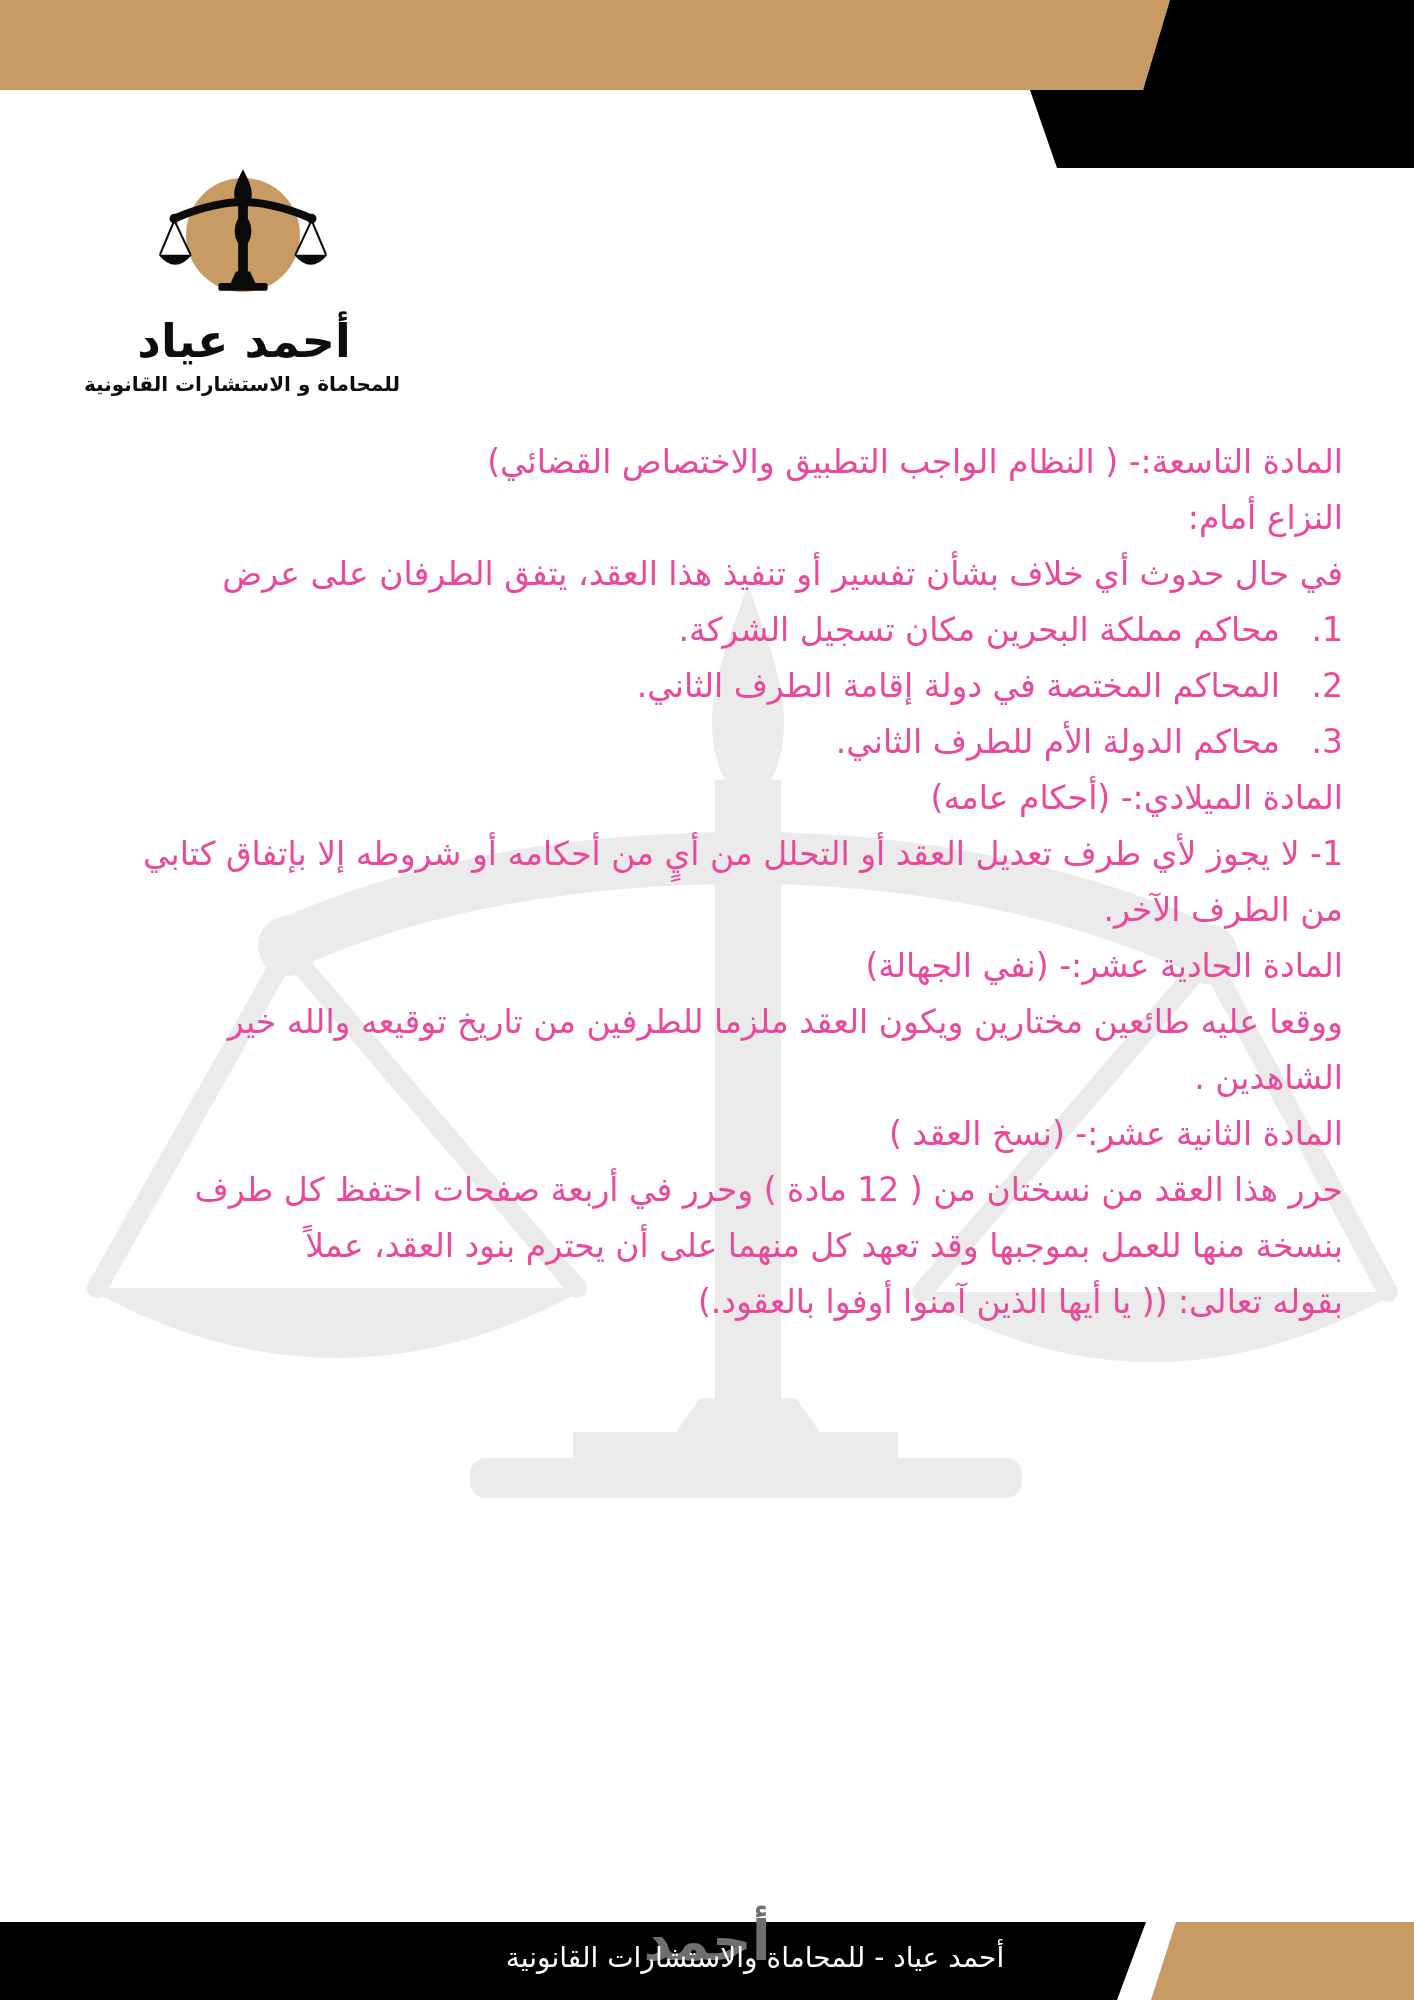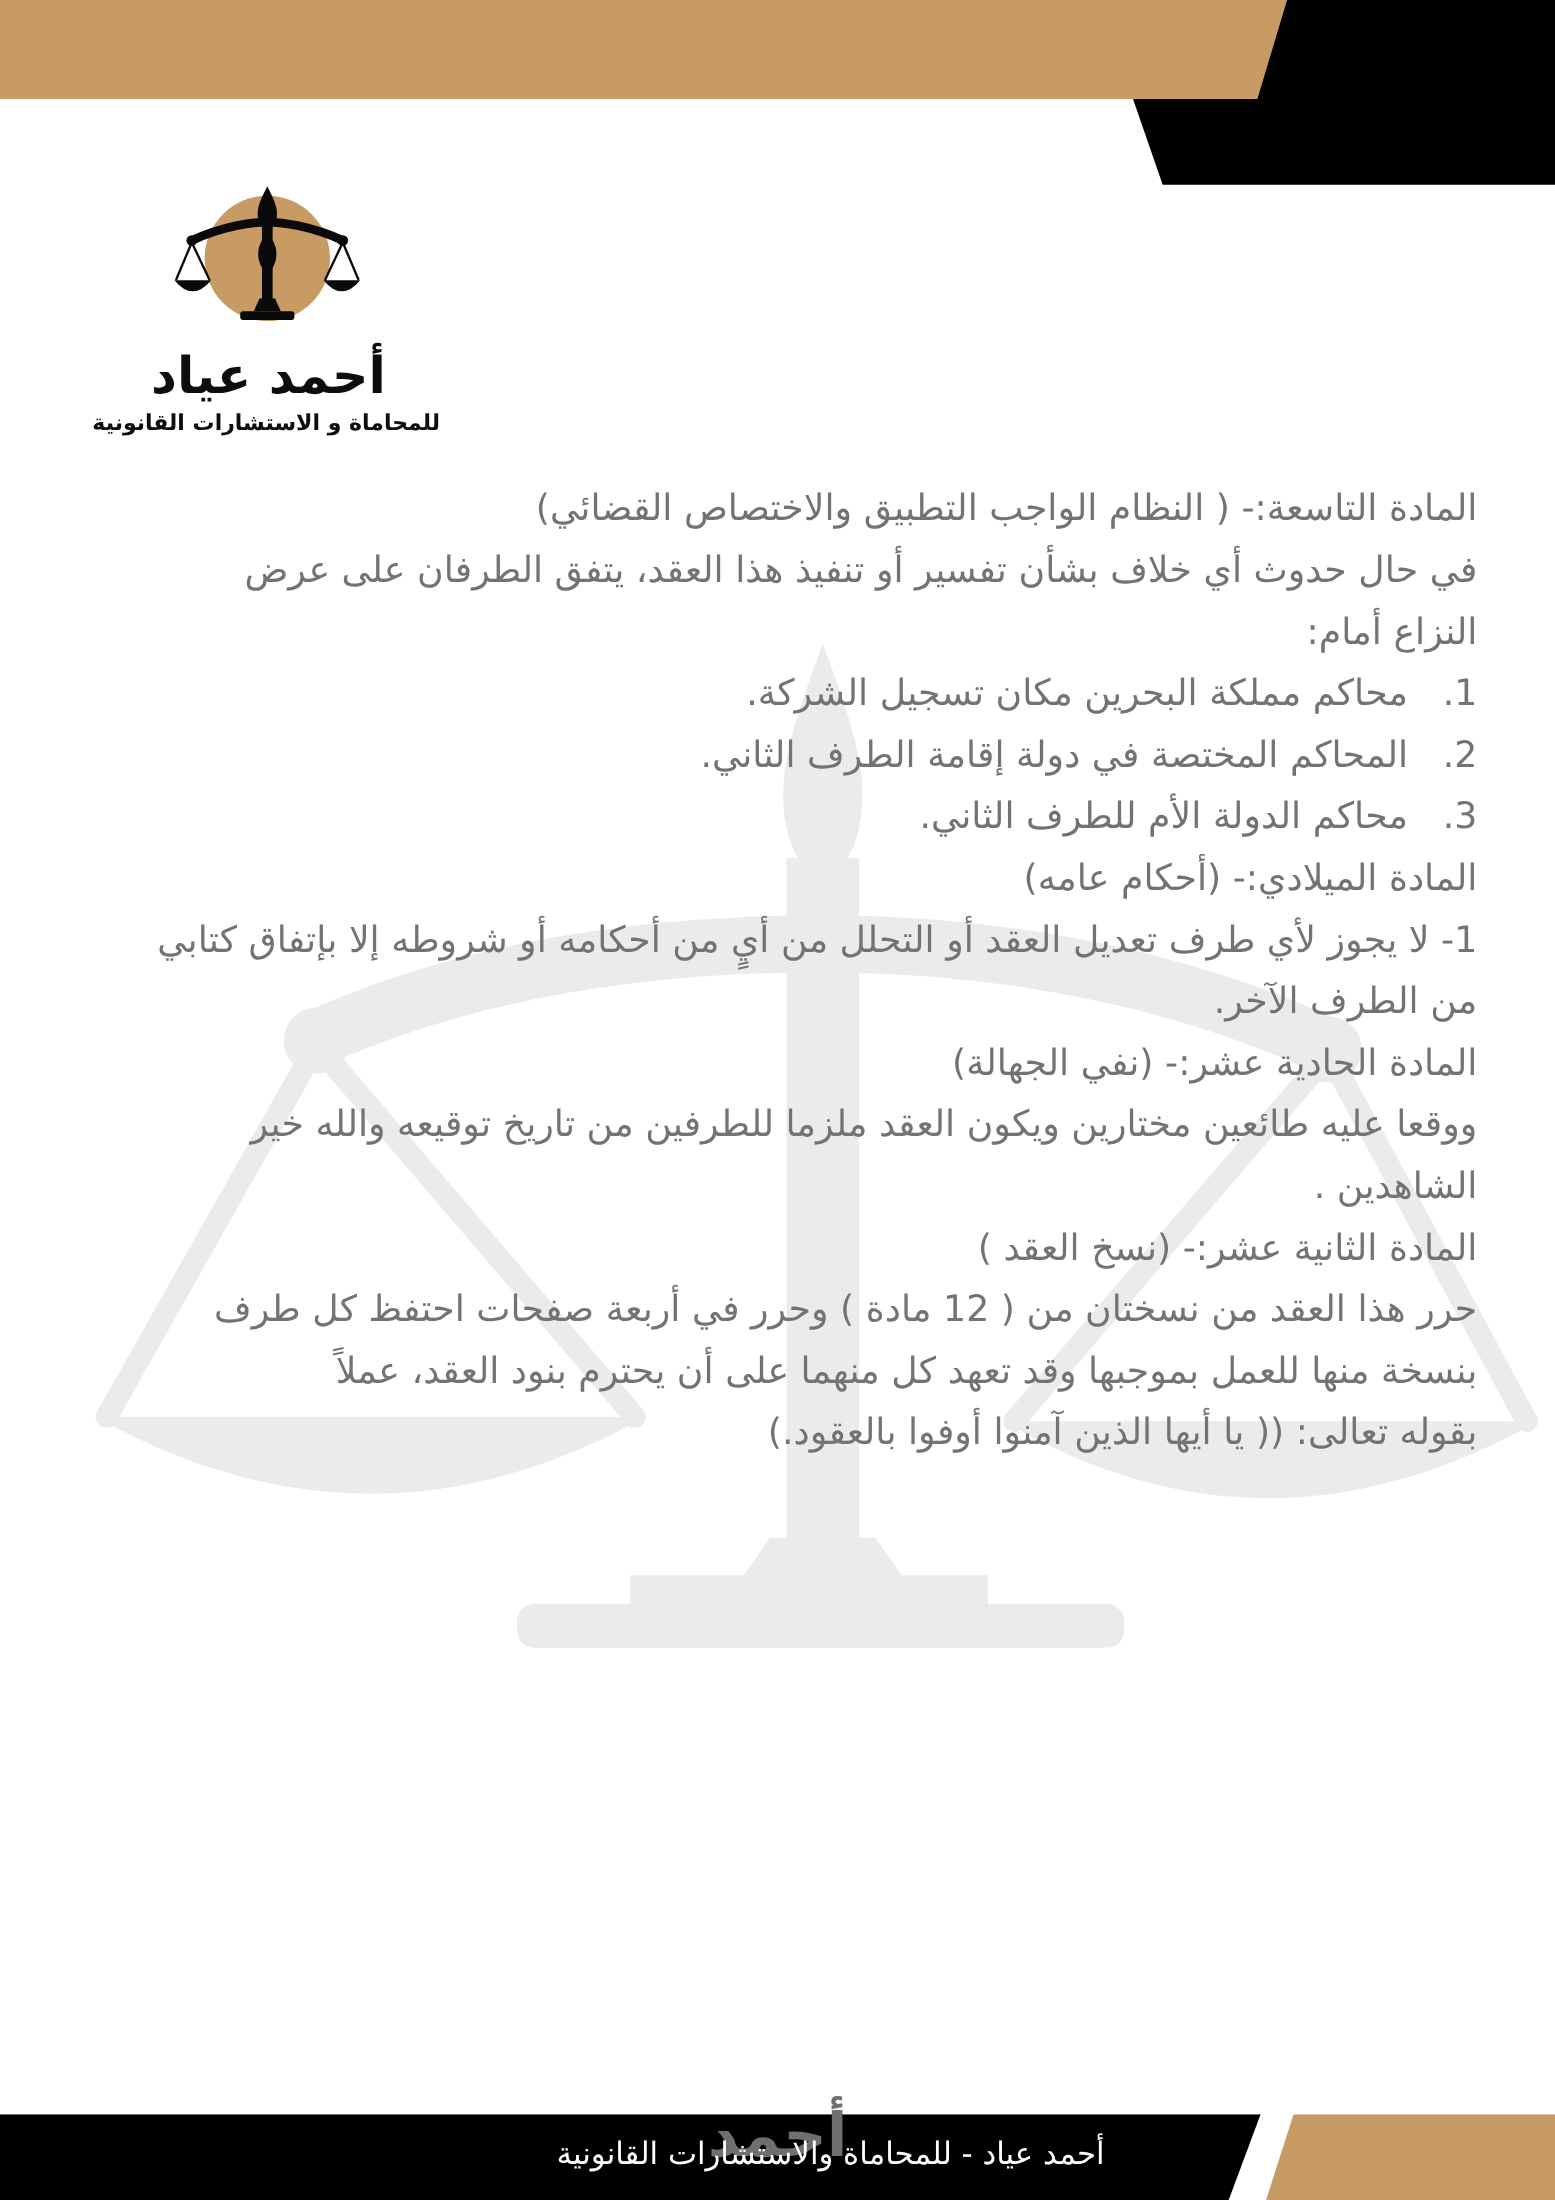--- a/index.html
+++ b/index.html
@@ -58,21 +58,21 @@
   #watermark-svg{position:absolute;left:0;top:0;z-index:0;}
   
   .doc-body{
     position:absolute;
     top:434px;
     right:71px;
     width:1290px;
     z-index:1;
     direction:rtl;
     text-align:right;
-    color:#737373;
+    color:#ec4899;
     font-size:33px;
     line-height:56px;
   }
   .line{height:56px;white-space:nowrap;}
   
   .khamsat{
     position:absolute;
     left:0; top:1906px;
     width:1414px;
     text-align:center;
@@ -153,22 +153,22 @@
           <path d="M178,60 L194,98"></path>
         </g>
       </g>
     </svg>
     <div class="logo-name">أحمد عياد</div>
     <div class="logo-tagline">للمحاماة و الاستشارات القانونية</div>
   </div>
 
   <div class="doc-body" dir="rtl">
     <div class="line">المادة التاسعة:- ( النظام الواجب التطبيق والاختصاص القضائي)</div>
+    <div class="line">النزاع أمام:</div>
     <div class="line">في حال حدوث أي خلاف بشأن تفسير أو تنفيذ هذا العقد، يتفق الطرفان على عرض</div>
-    <div class="line">النزاع أمام:</div>
     <div class="line">1.&nbsp;&nbsp; محاكم مملكة البحرين مكان تسجيل الشركة.</div>
     <div class="line">2.&nbsp;&nbsp; المحاكم المختصة في دولة إقامة الطرف الثاني.</div>
     <div class="line">3.&nbsp;&nbsp; محاكم الدولة الأم للطرف الثاني.</div>
     <div class="line">المادة الميلادي:- (أحكام عامه)</div>
     <div class="line">1- لا يجوز لأي طرف تعديل العقد أو التحلل من أيٍ من أحكامه أو شروطه إلا بإتفاق كتابي</div>
     <div class="line">من الطرف الآخر.</div>
     <div class="line">المادة الحادية عشر:- (نفي الجهالة)</div>
     <div class="line">ووقعا عليه طائعين مختارين ويكون العقد ملزما للطرفين من تاريخ توقيعه والله خير</div>
     <div class="line">الشاهدين .</div>
     <div class="line">المادة الثانية عشر:- (نسخ العقد )</div>

